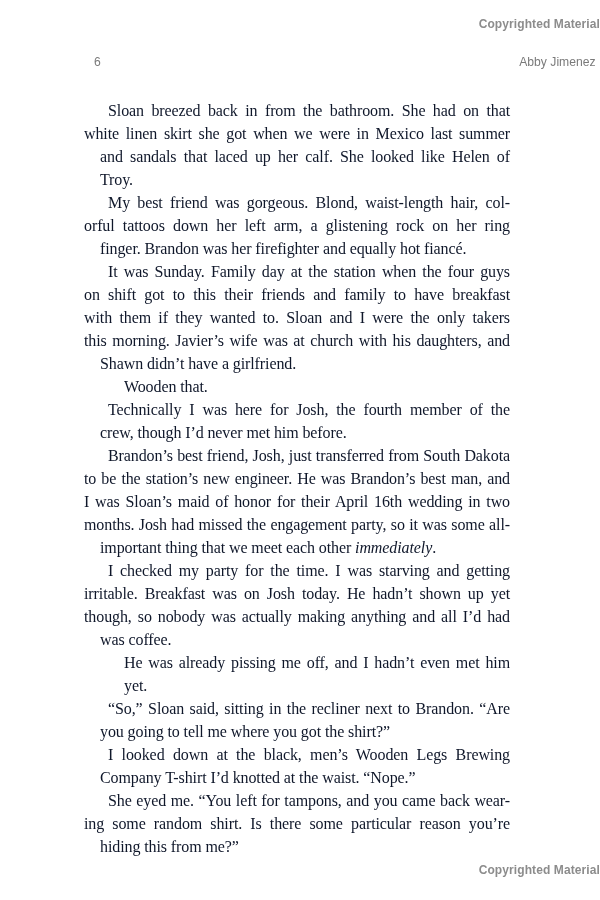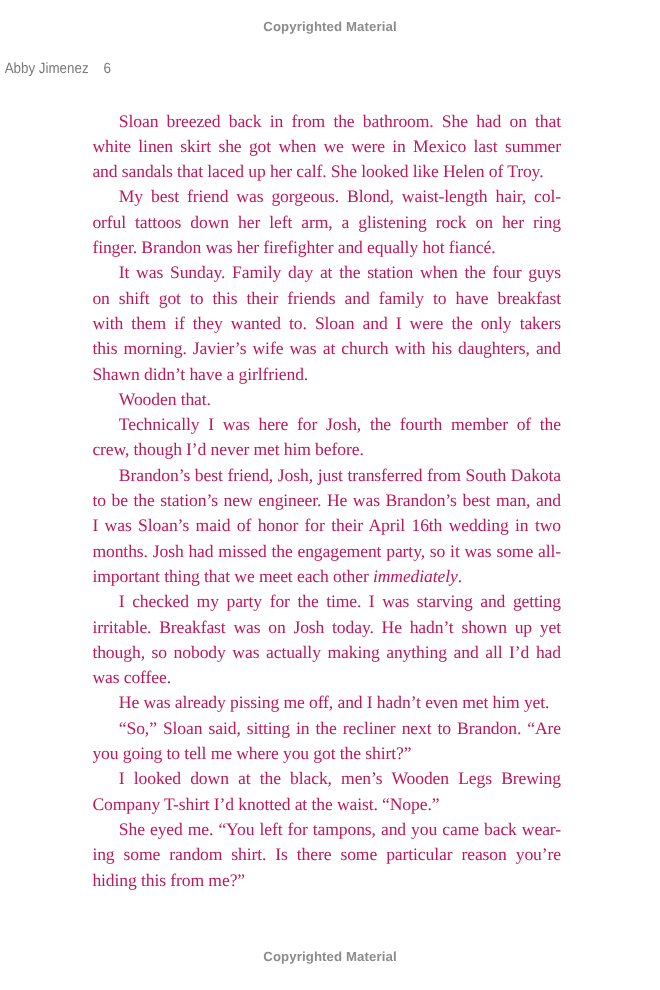--- a/index.html
+++ b/index.html
@@ -9,61 +9,61 @@
     font-family: "Liberation Serif", "DejaVu Serif", serif;
     position: relative;
     overflow: hidden;
   }
   .page {
     position: absolute; inset: 0;
     background: #ffffff;
   }
   .copyright {
     position: absolute; left: 0; right: 0;
-    text-align: center;
+    text-align: right;
     font-family: "Liberation Sans", "DejaVu Sans", sans-serif;
     font-size: 12px; font-weight: bold;
     color: #8c8c8c;
     letter-spacing: 0.1px;
   }
   .copyright-top { top: 17px; }
   .copyright-bottom { top: 863px; }
   .page-header {
     position: absolute; top: 54px; left: 0; right: 0;
     font-family: "Liberation Sans", "DejaVu Sans", sans-serif;
     font-size: 13.5px; font-weight: normal;
     color: #7a7a7a;
   }
   .page-number {
     position: absolute; left: 94px; top: 0;
     display: inline-block;
     transform: scaleX(0.9); transform-origin: left center;
   }
   .running-header {
-    text-align: left;
+    text-align: right;
   }
   .running-header span {
     display: inline-block;
     transform: scaleX(0.9); transform-origin: center;
   }
   .body-text {
     position: absolute;
     left: 84px; top: 99px; width: 426px;
     font-size: 16px;
     line-height: 23px;
-    color: #be185d;
+    color: #0f172a;
     letter-spacing: -0.1px;
   }
   .line {
     text-align: justify;
     text-align-last: justify;
     text-justify: inter-word;
     white-space: normal;
   }
-  .line.last { text-align-last: left; }
+  .line.last { text-align-last: left; margin-left: 16px; }
   .line.first { padding-left: 24px; }
   .italic { font-style: italic; }
 </style>
 </head>
 <body>
 
 <div class="page">
 
   <div class="copyright copyright-top">Copyrighted Material</div>
 

